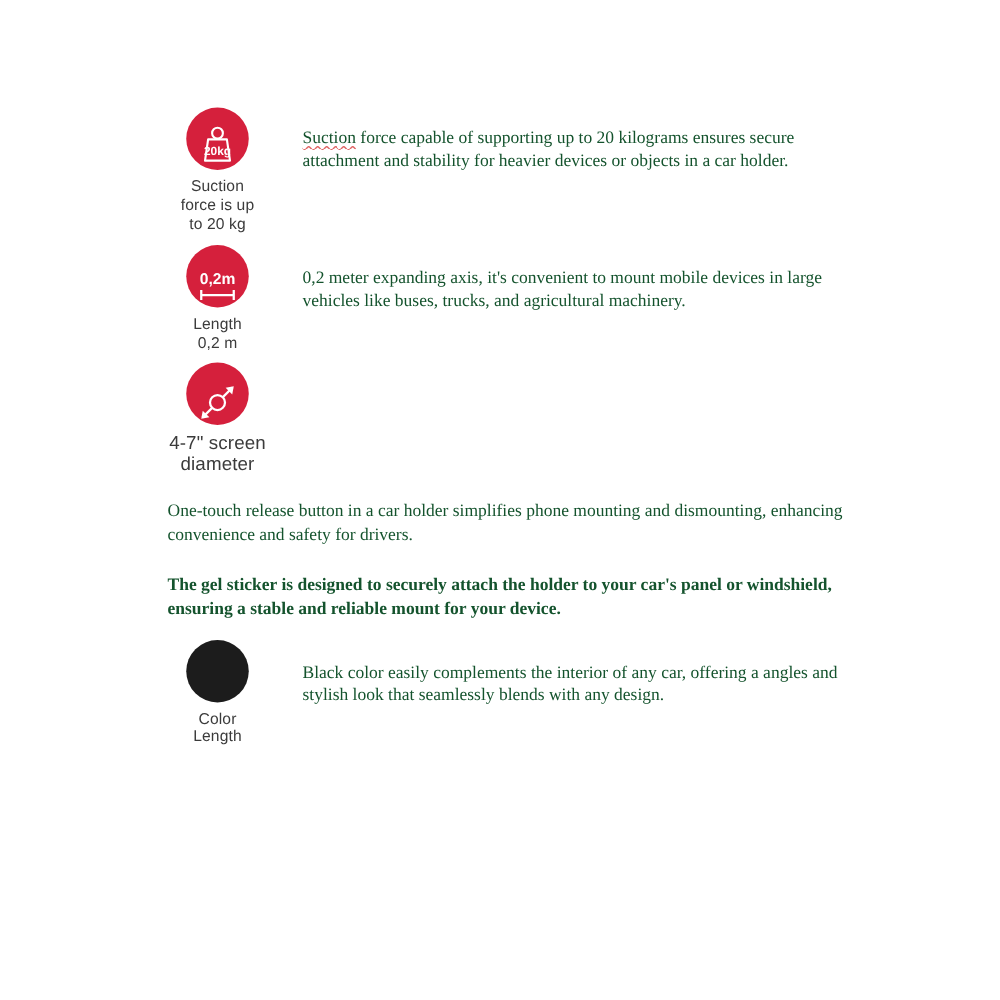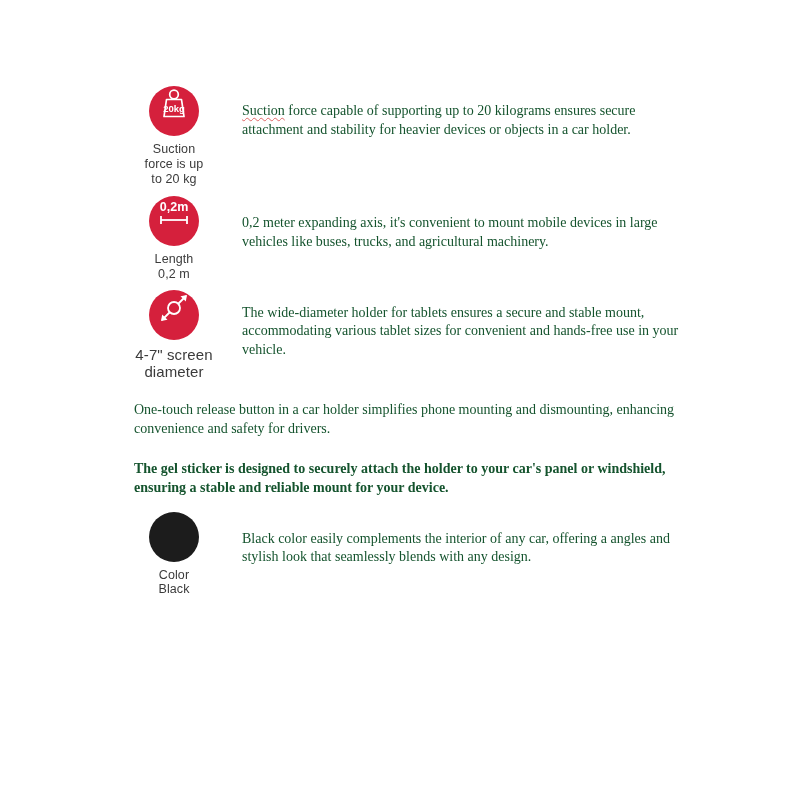--- a/index.html
+++ b/index.html
@@ -44,21 +44,21 @@
     align-items: center;
     text-align: center;
   }
 
   .badge {
     width: 50px;
     height: 50px;
     border-radius: 50%;
     background: #d5203c;
     display: flex;
-    align-items: flex-start;
+    align-items: flex-end;
     justify-content: center;
     position: relative;
   }
   .badge.black {
     background: #1c1c1c;
   }
 
   .badge svg {
     display: block;
   }
@@ -156,35 +156,34 @@
             <circle cx="18" cy="18" r="6" fill="none" stroke="#ffffff" stroke-width="1.8"></circle>
             <line x1="22.5" y1="13.5" x2="30" y2="6" stroke="#ffffff" stroke-width="1.8"></line>
             <polygon points="31,5 24.5,6.2 29.8,11.5" fill="#ffffff"></polygon>
             <line x1="13.5" y1="22.5" x2="6" y2="30" stroke="#ffffff" stroke-width="1.8"></line>
             <polygon points="5,31 11.5,29.8 6.2,24.5" fill="#ffffff"></polygon>
           </svg>
         </div>
         <div class="icon-label sz-lg">4-7" screen
 diameter</div>
       </div>
-      <div class="desc">The wide-diameter holder for tablets ensures a secure and stable mount, accommodating various tablet sizes for convenient and hands-free use in your vehicle.</div>
     </div>
 
 
     <div class="feature-row row-5">
       <div class="desc">One-touch release button in a car holder simplifies phone mounting and dismounting, enhancing convenience and safety for drivers.</div>
     </div>
 
     <div class="feature-row row-6">
       <div class="desc">The gel sticker is designed to securely attach the holder to your car's panel or windshield, ensuring a stable and reliable mount for your device.</div>
     </div>
 
     <div class="feature-row row-7">
       <div class="icon-col">
         <div class="badge black"></div>
         <div class="icon-label sz-md">Color
-Black</div>
+Length</div>
       </div>
       <div class="desc">Black color easily complements the interior of any car, offering a angles and stylish look that seamlessly blends with any design.</div>
     </div>
 
   </div>
 </div>
 
 </body></html>

